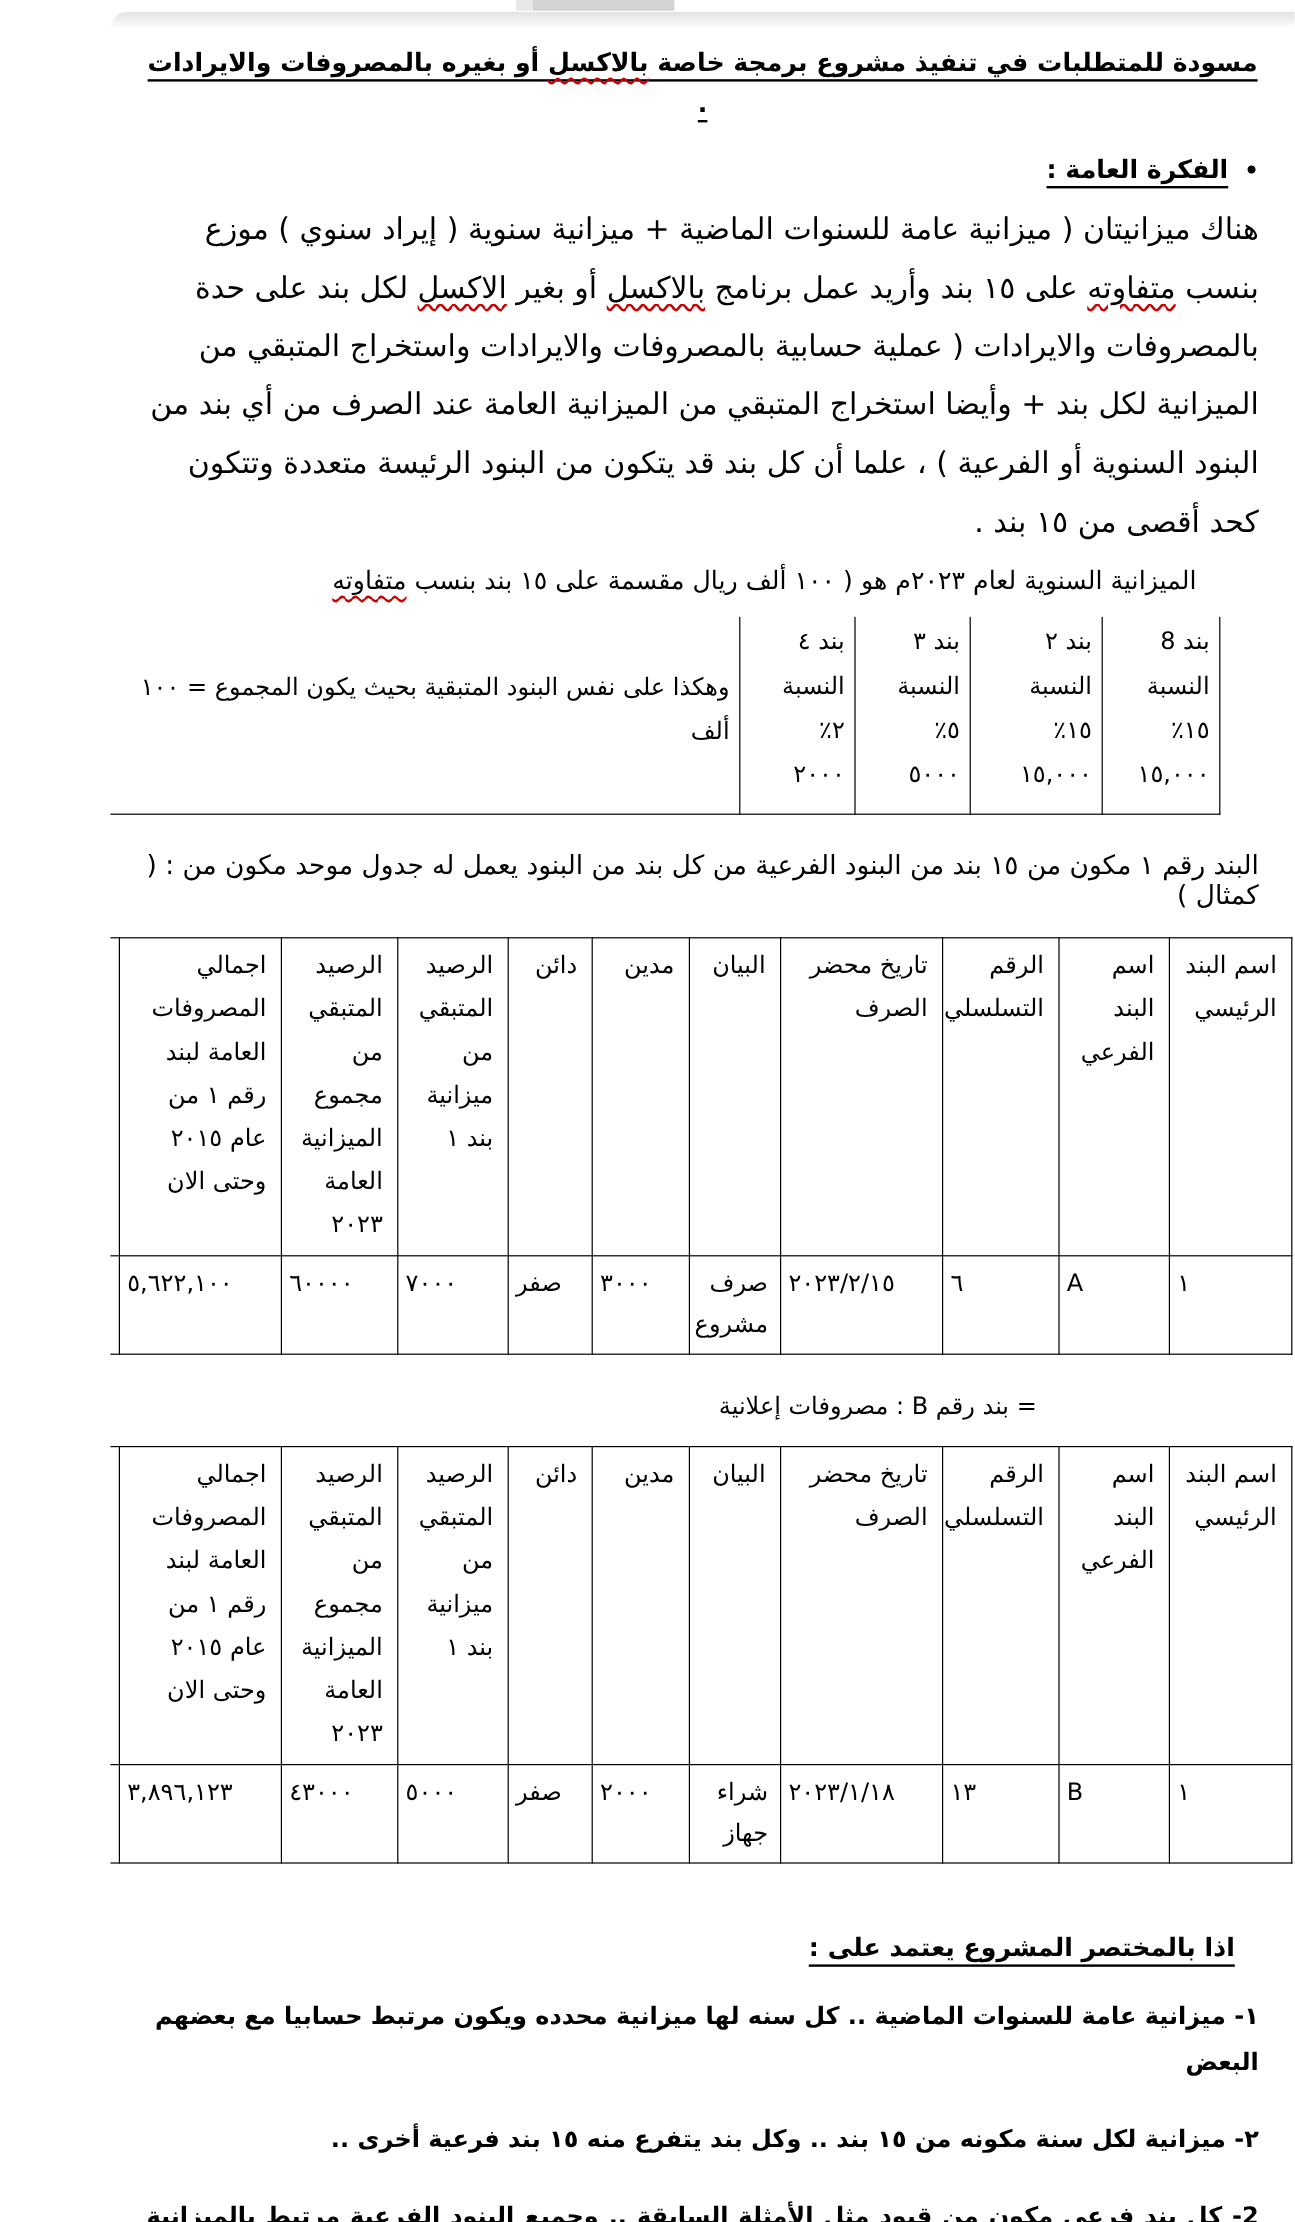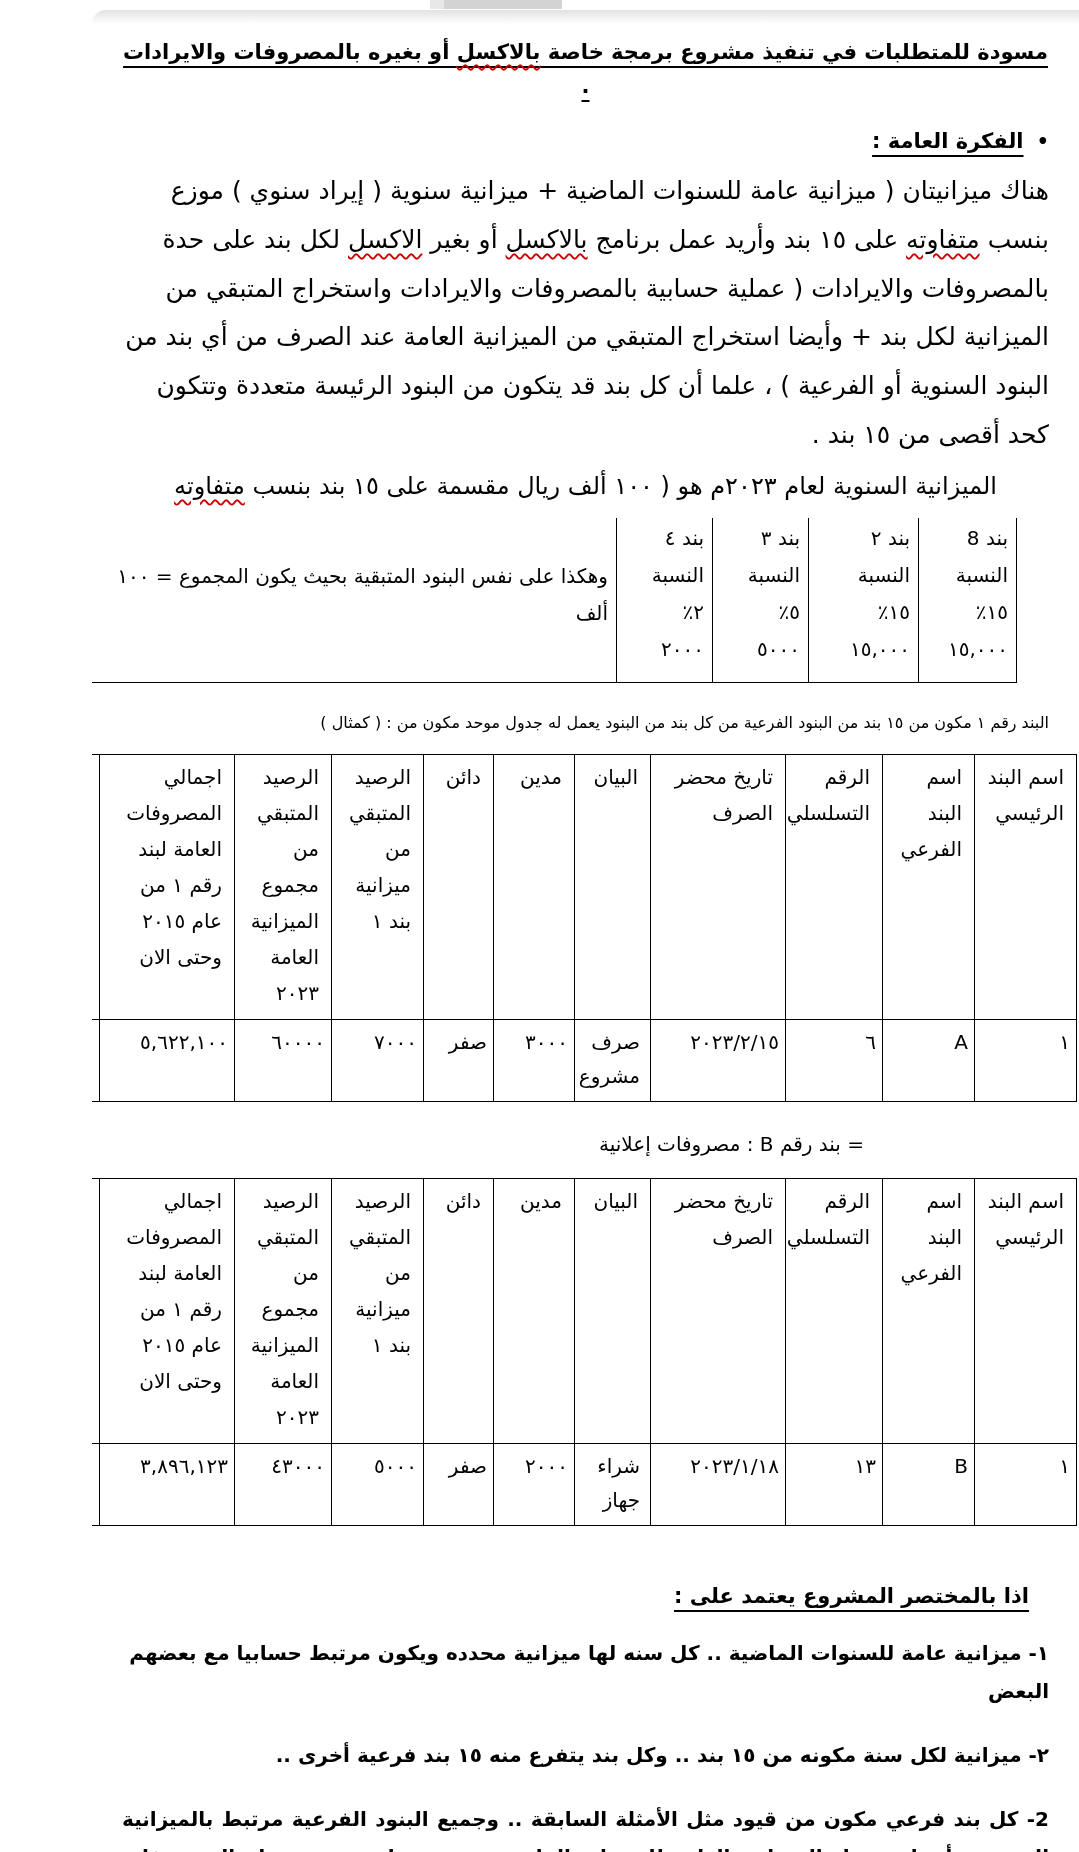--- a/index.html
+++ b/index.html
@@ -55,55 +55,55 @@
   .sec-heading { margin: 26px 0 0; font-size: 21px; font-weight: bold; }
   .sec-heading .bullet { font-size: 19px; padding-left: 6px; }
 
   .body-para {
     margin: 14px 0 0;
     font-size: 25px;
     line-height: 1.95;
     text-align: right;
   }
 
-  .example-intro { margin: 12px 52px 0 0; font-size: 24px; }
+  .example-intro { margin: 12px 52px 0 0; font-size: 21px; }
 
   table { border-collapse: collapse; table-layout: fixed; direction: rtl; }
 
   .ex-table { width: 937px; margin: 18px 32px 0 auto; font-size: 20px; }
   .ex-table td {
     border-right: 1px solid #000;
     border-left: 1px solid #000;
     border-bottom: 1px solid #000;
     border-top: none;
     vertical-align: top;
     text-align: right;
     padding: 2px 8px 12px;
     line-height: 1.85;
     height: 150px;
   }
   .ex-table .note-cell-inner { padding-top: 38px; }
 
-  .detail-intro { margin: 30px 0 0; font-size: 16px; }
+  .detail-intro { margin: 30px 0 0; font-size: 22px; }
 
   .table-caption { margin: 30px 185px 0 0; font-size: 20px; }
 
   .d-table { width: 1075px; margin: 22px -28px 0; font-size: 20px; }
   .d-table th, .d-table td { border: 1px solid #000; }
   .d-table th {
     font-weight: normal;
     vertical-align: top;
     text-align: right;
     padding: 4px 12px 8px;
     line-height: 1.8;
     height: 225px;
   }
   .d-table td {
     vertical-align: top;
-    text-align: right;
+    text-align: left;
     padding: 5px 6px 8px;
     line-height: 1.7;
     height: 60px;
   }
   .d-table td.cell-desc { text-align: right; padding-right: 10px; }
 
   .summary-heading { margin: 58px 20px 0 0; font-size: 21px; font-weight: bold; }
 
   .summary-item {
     margin: 26px 0 0;

